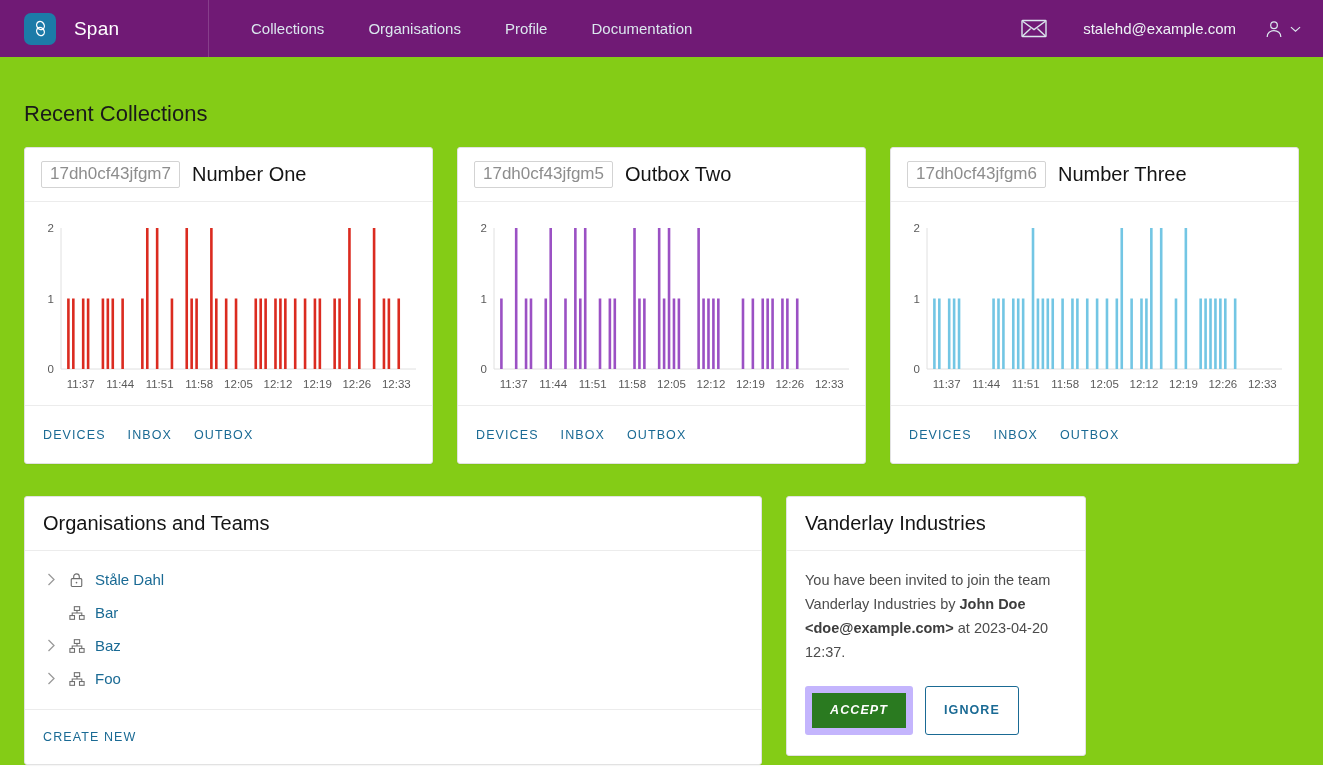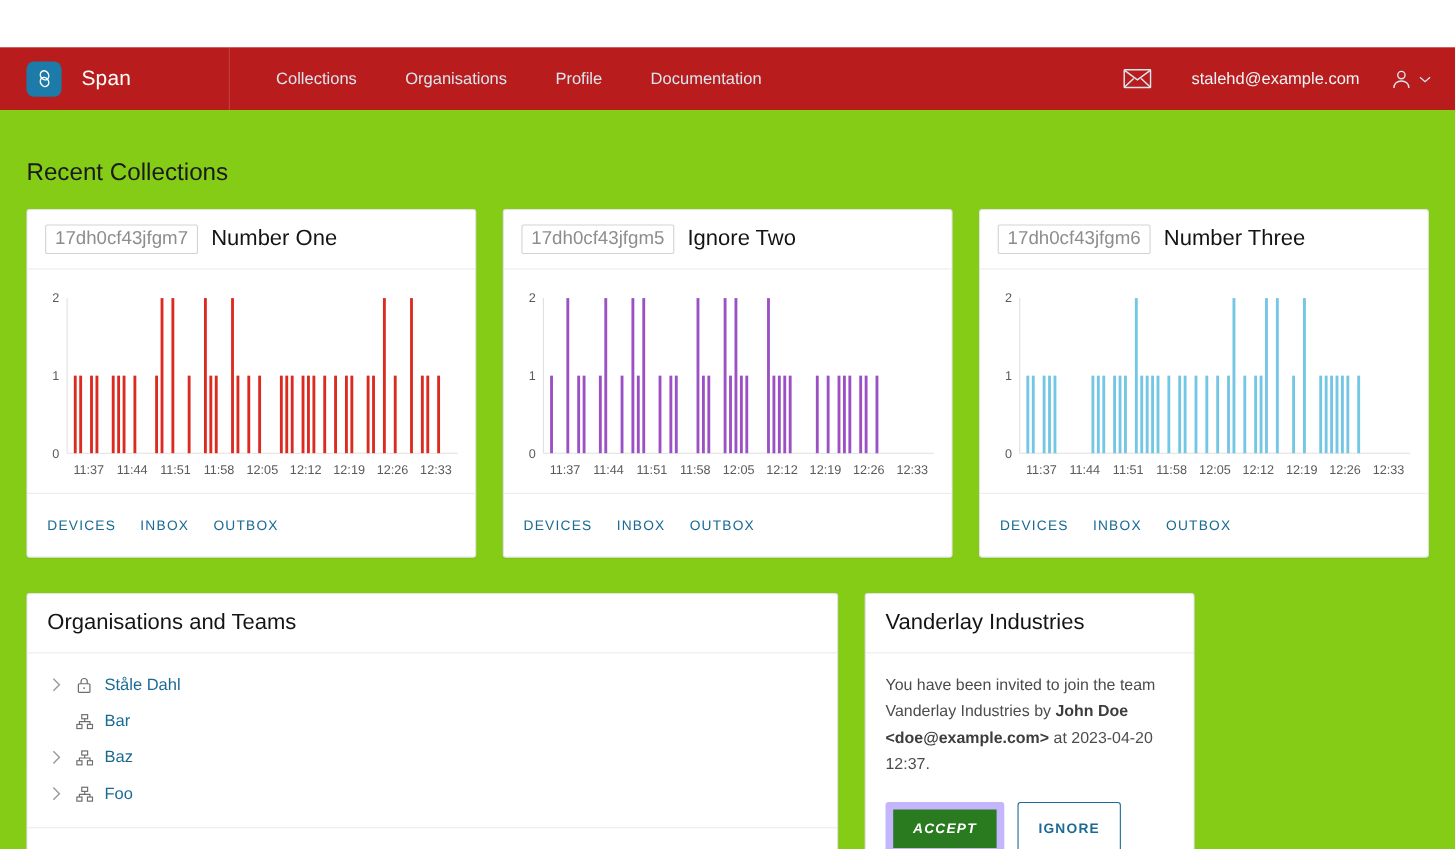--- a/index.html
+++ b/index.html
@@ -7,26 +7,25 @@
     margin: 0; padding: 0;
     width: 1323px; height: 772px;
     background: #ffffff;
     font-family: "Liberation Sans", sans-serif;
     -webkit-font-smoothing: antialiased;
   }
 
   
   .appbar {
     height: 57px;
-    background: #b91c1c;
+    background: #701a75;
     display: flex;
     align-items: center;
     color: #ffffff;
     position: relative;
-    margin-top: 43px;
   }
   .brand {
     display: flex; align-items: center;
     padding-left: 24px;
     width: 208px;
     height: 57px;
   }
   .brand-logo {
     width: 32px; height: 32px;
     background: #1C7BA8;
@@ -355,21 +354,21 @@
       <div class="card-foot">
         <a href="#">Devices</a>
         <a href="#">Inbox</a>
         <a href="#">Outbox</a>
       </div>
     </section>
 
     <section class="card">
       <div class="card-head">
         <span class="chip">17dh0cf43jfgm5</span>
-        <span class="card-title">Ignore Two</span>
+        <span class="card-title">Outbox Two</span>
       </div>
       <div class="chart-wrap">
         <div class="chart" id="chart-1">
             <svg viewBox="0 0 387 183" preserveAspectRatio="none" xmlns="http://www.w3.org/2000/svg">
               <line x1="26" y1="12" x2="26" y2="153" stroke="#e0e0e0" stroke-width="1"></line>
               <line x1="26" y1="153" x2="381" y2="153" stroke="#e0e0e0" stroke-width="1"></line>
               <text x="19" y="157" text-anchor="end" font-family="Liberation Sans, sans-serif" font-size="11.5" fill="#5a5a5a">0</text>
               <text x="19" y="86.5" text-anchor="end" font-family="Liberation Sans, sans-serif" font-size="11.5" fill="#5a5a5a">1</text>
               <text x="19" y="16" text-anchor="end" font-family="Liberation Sans, sans-serif" font-size="11.5" fill="#5a5a5a">2</text>
               <rect x="32.10" y="82.50" width="2.60" height="70.50" fill="#9B51C4"></rect>

